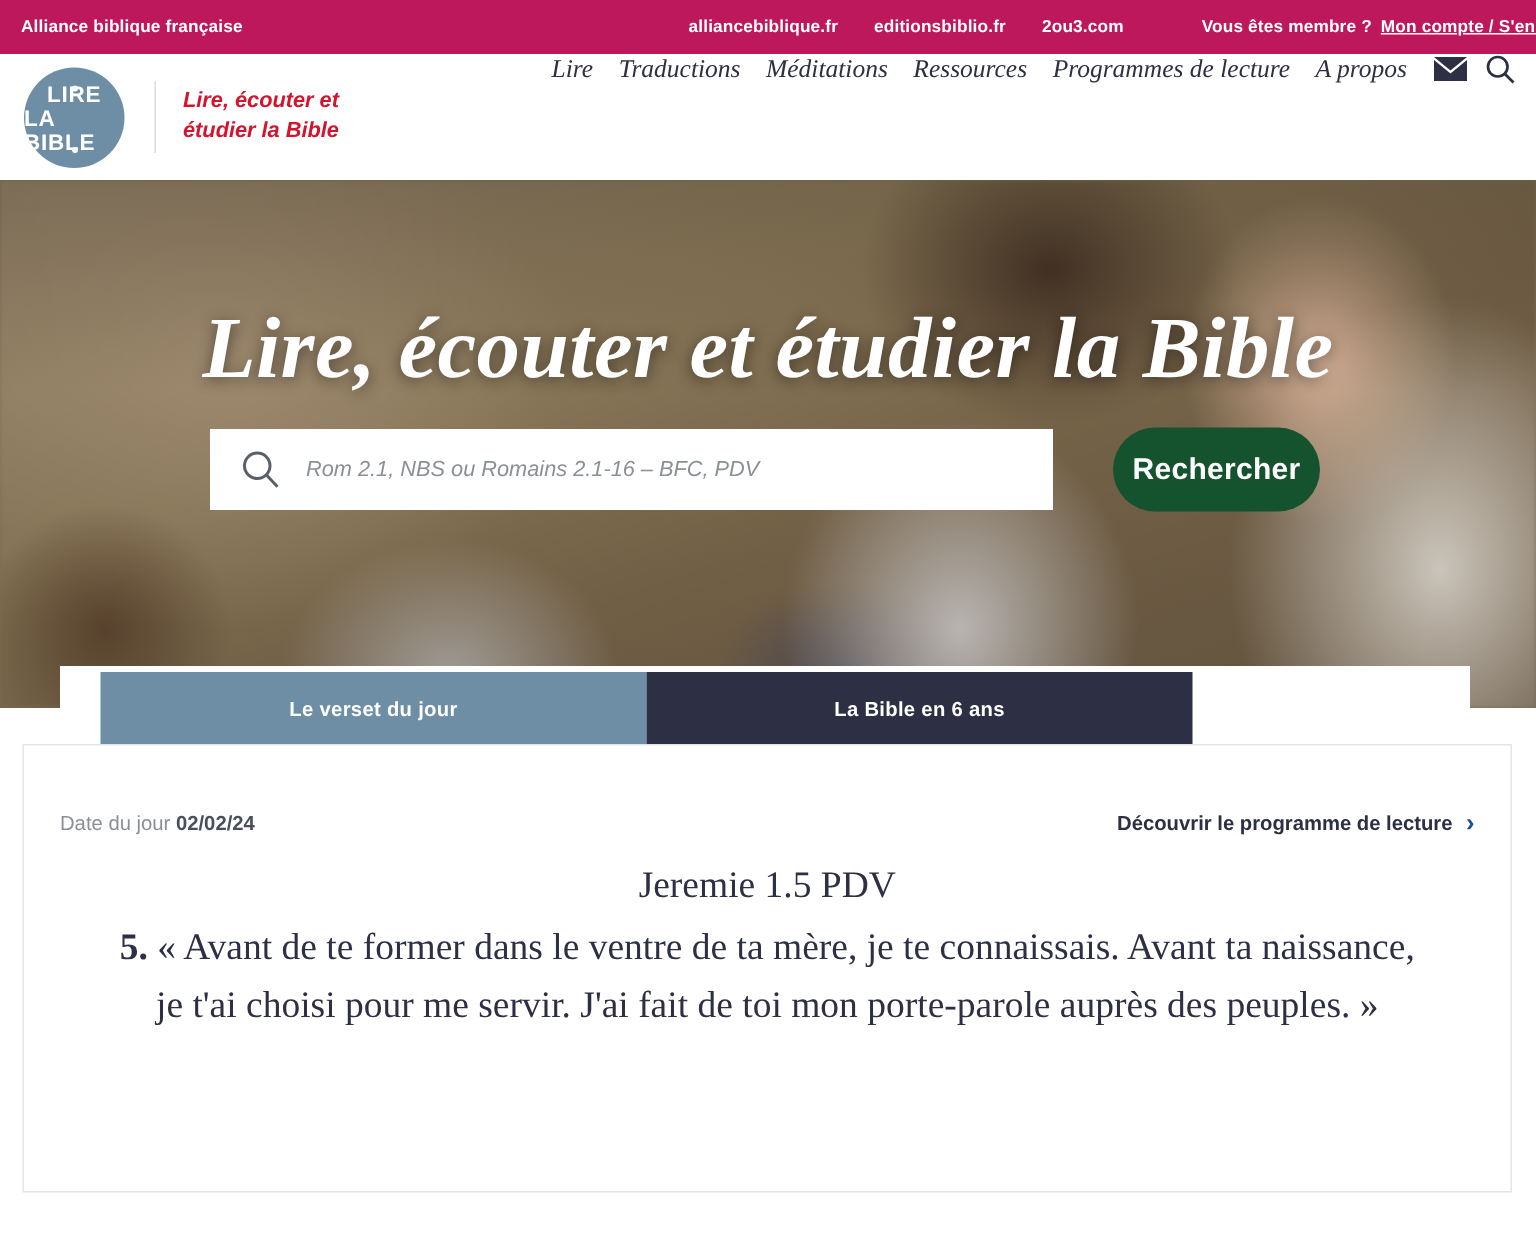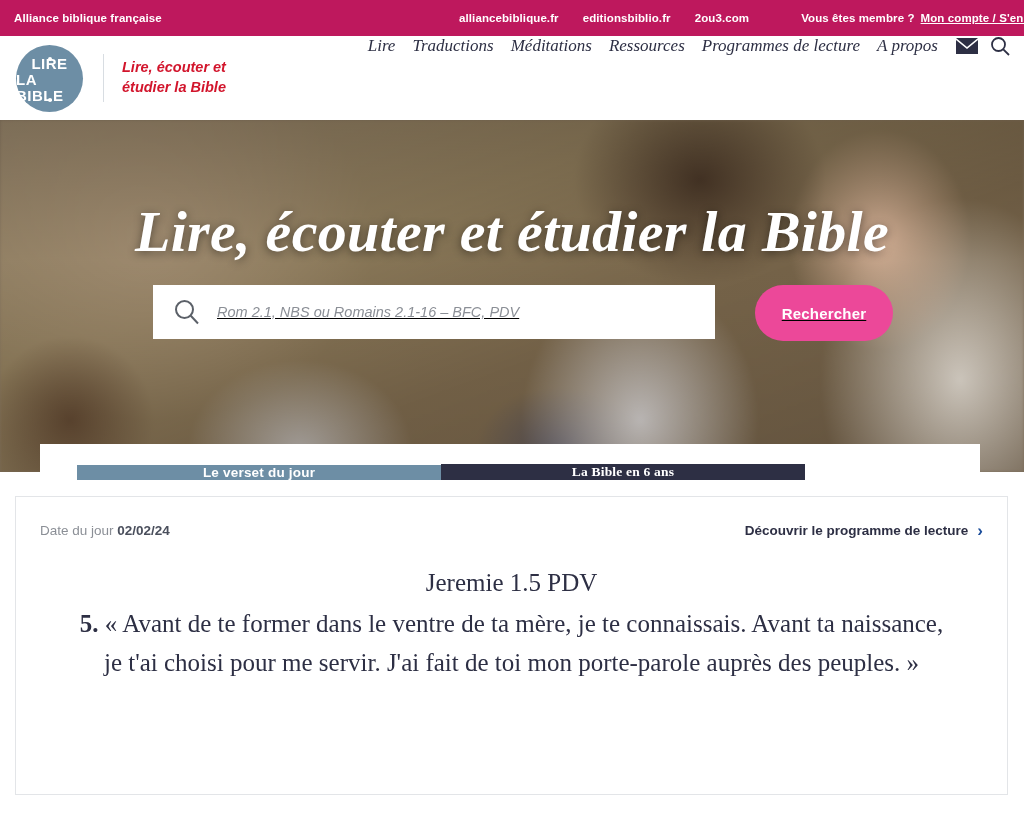--- a/index.html
+++ b/index.html
@@ -185,25 +185,24 @@
     font-weight: bold;
     font-size: 58px;
     color: #ffffff;
     text-shadow: 0 2px 10px rgba(0,0,0,0.45);
     letter-spacing: 0.3px;
   }
 
   .searchrow {
     position: absolute;
     top: 165px;
-    left: 153px;
+    left: 140px;
     width: 740px;
     display: flex;
-    align-items: flex-start;
-    text-decoration: underline;
+    align-items: center;
   }
   .searchbox {
     flex: 0 0 562px;
     height: 54px;
     background: #ffffff;
     display: flex;
     align-items: center;
     padding-left: 20px;
   }
   .searchbox svg { flex: 0 0 auto; display: block; }
@@ -218,24 +217,24 @@
     color: #8b8f96;
     background: transparent;
   }
   .search-input::placeholder { color: #8b8f96; opacity: 1; }
   .search-btn {
     margin-left: 40px;
     width: 158px;
     height: 56px;
     border: 0;
     border-radius: 28px;
-    background: #ec4899;
+    background: #14532d;
     color: #ffffff;
     font-family: "Liberation Sans", sans-serif;
-    font-size: 15px;
+    font-size: 20px;
     font-weight: bold;
     cursor: pointer;
     letter-spacing: 0.2px;
   }
 
   
   .white-shelf {
     position: absolute;
     left: 40px;
     right: 44px;
@@ -245,57 +244,56 @@
   }
 
   
   .tabs-wrap {
     position: relative;
     height: 24px;
     background: #ffffff;
   }
   .tabs {
     position: absolute;
-    left: 77px;
+    left: 67px;
     top: -24px;
     width: 728px;
     height: 48px;
     display: flex;
     z-index: 5;
-    align-items: center;
   }
   .tab {
     flex: 1;
     display: flex;
     align-items: center;
     justify-content: center;
     color: #ffffff;
     font-size: 13.5px;
     font-weight: bold;
     cursor: pointer;
     letter-spacing: 0.2px;
   }
   .tab.active { background: #6d8ea5; }
-  .tab.inactive { background: #2d2f44; font-family: Liberation Serif, serif; }
+  .tab.inactive { background: #2d2f44; }
 
   
   .card {
     position: relative;
     margin: 0 16px 0 15px;
     border: 1px solid #e3e5e8;
     border-top: 1px solid #e3e5e8;
     background: #ffffff;
     height: 299px;
     padding: 0 24px;
   }
   .card-topline {
     display: flex;
     align-items: center;
     justify-content: space-between;
-    padding-top: 25px;
+    padding-top: 43px;
   }
   .date-label {
     font-size: 13.5px;
     color: #8b8f96;
   }
   .date-label b {
     color: #4a4f5c;
     font-weight: bold;
   }
   .program-link {
@@ -307,21 +305,21 @@
     font-size: 13.5px;
     font-weight: bold;
     text-align: center;
   }
   .program-link .chev { color: #1d4e9b; font-size: 17px; line-height: 1; font-weight: bold; }
 
   .verse-block {
     text-align: center;
     font-family: "Liberation Serif", serif;
     color: #2d2f44;
-    margin-top: 28px;
+    margin-top: 18px;
   }
   .verse-ref {
     font-size: 25px;
     line-height: 1.3;
   }
   .verse-text {
     font-size: 25px;
     line-height: 1.56;
     padding: 0 28px;
     margin-top: 4px;

